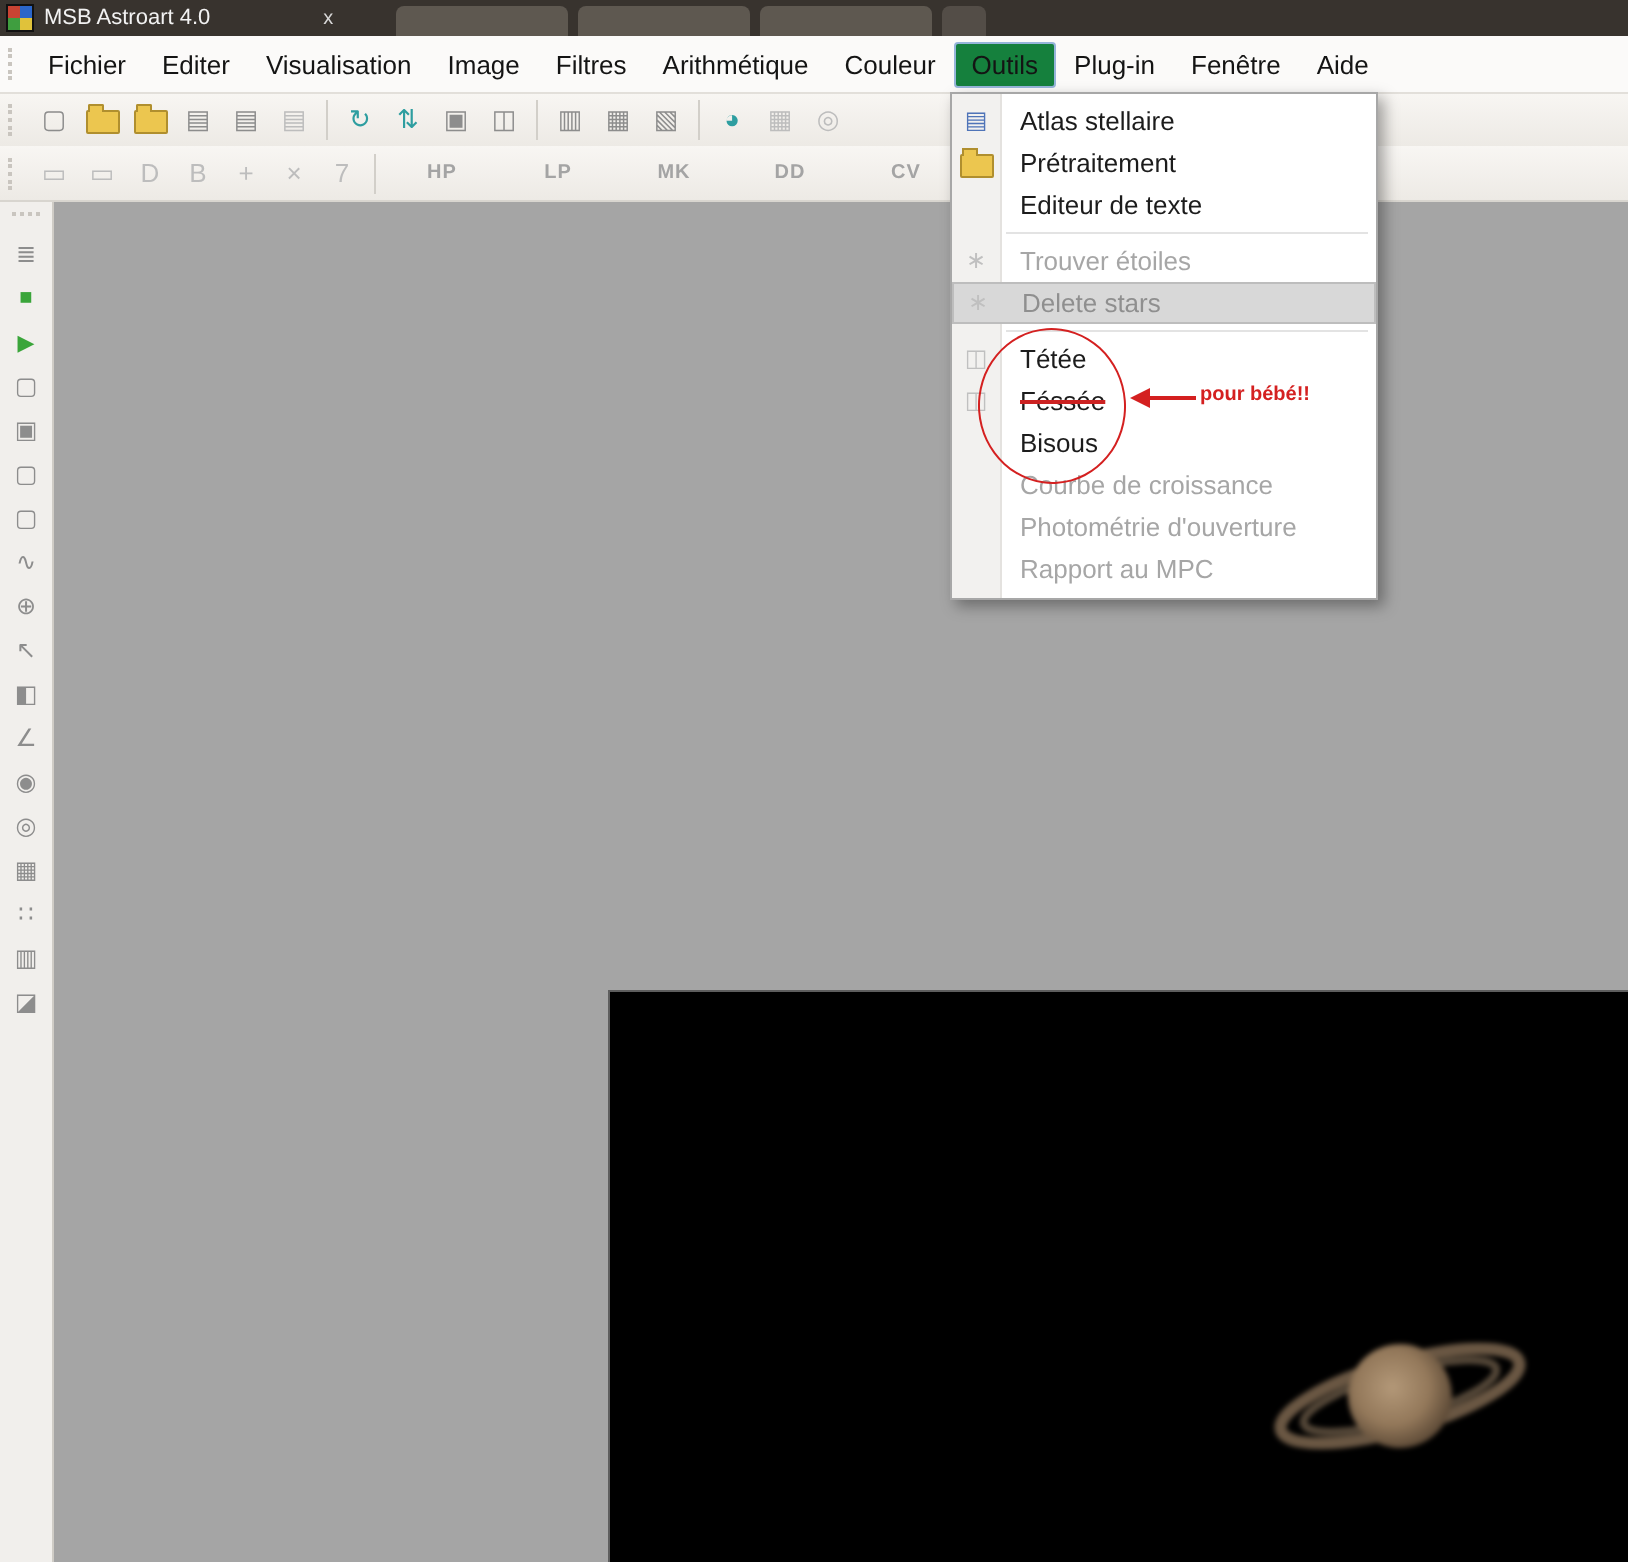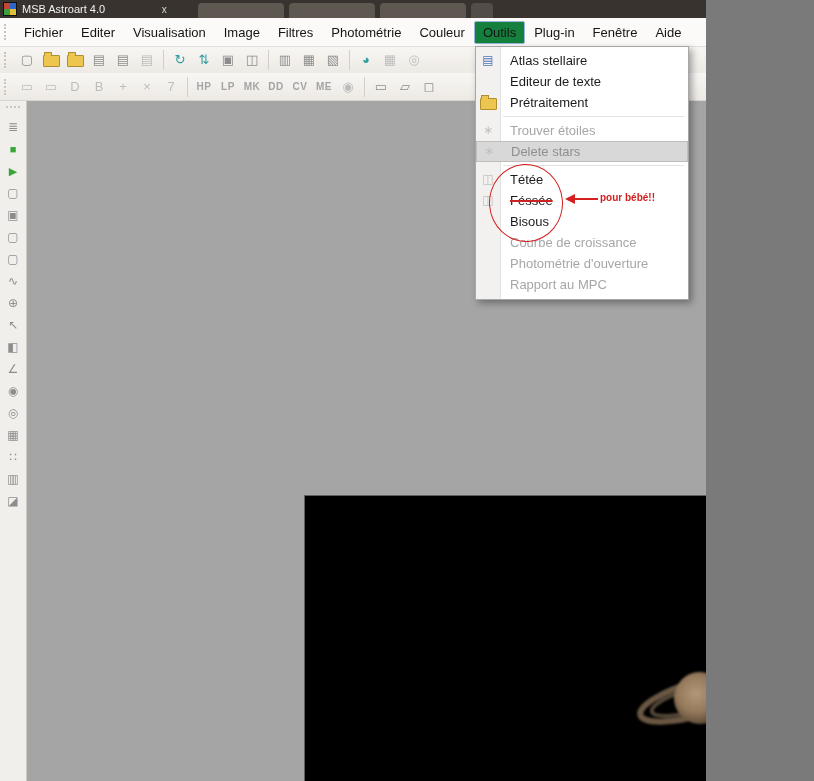--- a/index.html
+++ b/index.html
@@ -1,17 +1,17 @@
 <!DOCTYPE html>
 <html><head>
 <meta charset="utf-8">
 <style>
   html,body{margin:0;padding:0;background:#7a7a7a;}
   .screen{
-    position:relative;width:706px;height:781px;overflow:hidden;
+    position:relative;width:814px;height:781px;overflow:hidden;
     font-family:"Liberation Sans","DejaVu Sans",sans-serif;
     background:#a5a5a5;
   }
   
   .titlebar{position:absolute;left:0;top:0;width:814px;height:18px;background:#38332e;display:flex;align-items:center;z-index:30;}
   .app-icon{width:12px;height:12px;margin:0 5px 0 3px;flex:0 0 auto;
     background:
       linear-gradient(to right,#c94333 0 50%,#2b66c9 50% 100%) top/100% 50% no-repeat,
       linear-gradient(to right,#3f9e3f 0 50%,#e0c23a 50% 100%) bottom/100% 50% no-repeat;
     border:1px solid #111;}
@@ -28,21 +28,21 @@
   
   .toolbar{position:absolute;left:0;width:814px;height:27px;background:linear-gradient(#f8f6f3,#edeae5);border-bottom:1px solid #d8d5cf;display:flex;align-items:center;z-index:10;}
   .toolbar.row1{top:46px;}
   .toolbar.row2{top:73px;}
   .tb-icon{width:22px;height:22px;margin:0 1px;display:flex;align-items:center;justify-content:center;font-size:13px;color:#8d8d8d;border-radius:2px;}
   .tb-icon.teal{color:#2e9ea0;}
   .tb-icon.disabled{color:#bdbdbd;}
   .tb-icon.sep{width:1px;height:20px;margin:0 4px;background:#d2cfc9;border-radius:0;}
   .tb-icon.folder .g{display:block;width:15px;height:10px;background:#ecc64f;border:1px solid #b08f2e;border-radius:1px;position:relative;margin-top:3px;}
   .tb-icon.folder .g::before{content:"";position:absolute;top:-4px;left:0;width:6px;height:3px;background:#ecc64f;border:1px solid #b08f2e;border-bottom:none;border-radius:1px 1px 0 0;}
-  .tb-text{min-width:20px;height:18px;margin:0 0;padding:0 2px;display:flex;align-items:center;justify-content:center;font-size:10px;font-weight:bold;color:#a4a4a4;letter-spacing:.5px;}
+  .tb-text{min-width:20px;height:18px;margin:0 17px;padding:0 2px;display:flex;align-items:center;justify-content:center;font-size:10px;font-weight:bold;color:#a4a4a4;letter-spacing:.5px;}
   
   .left-toolbar{position:absolute;left:0;top:100px;width:26px;height:681px;background:#f1efec;border-right:1px solid #cfccc6;display:flex;flex-direction:column;align-items:center;z-index:5;}
   .lt-grip{width:14px;height:2px;border-top:2px dotted #c9c5bf;margin:6px 0 6px 0;}
   .lt-icon{width:20px;height:20px;margin:1px 0;display:flex;align-items:center;justify-content:center;font-size:12px;color:#8d8d8d;}
   .lt-icon.green{color:#3aa53a;font-size:11px;}
   
   .workspace{position:absolute;left:27px;top:100px;width:787px;height:681px;background:#a5a5a5;}
   .image-window{position:absolute;left:277px;top:395px;width:537px;height:386px;background:#000;border-left:1px solid #5e5e5e;border-top:1px solid #5e5e5e;box-sizing:border-box;overflow:hidden;}
   .saturn{position:absolute;left:310px;top:150px;filter:blur(1.3px);}
   
@@ -87,21 +87,21 @@
       <span class="menu-btn">Fichier</span>
 
       <span class="menu-btn">Editer</span>
 
       <span class="menu-btn">Visualisation</span>
 
       <span class="menu-btn">Image</span>
 
       <span class="menu-btn">Filtres</span>
 
-      <span class="menu-btn">Photométrie</span>
+      <span class="menu-btn">Arithmétique</span>
 
       <span class="menu-btn">Couleur</span>
 
       <span class="menu-btn open">Outils</span>
 
       <span class="menu-btn">Plug-in</span>
 
       <span class="menu-btn">Fenêtre</span>
 
       <span class="menu-btn">Aide</span>
@@ -311,27 +311,27 @@
   </div>
 
   <div class="dropdown" style="left: 475px;">
     <div class="menu-gutter"></div>
 
     <div class="mi">
       <span class="mi-ico c-blue">▤</span>
       <span class="mi-label">Atlas stellaire</span>
     </div>
     <div class="mi">
-      <span class="mi-label">Editeur de texte</span>
-    </div>
-    <div class="mi">
       <span class="mi-ico">
           <span class="folder-sm"></span>
         </span>
       <span class="mi-label">Prétraitement</span>
+    </div>
+    <div class="mi">
+      <span class="mi-label">Editeur de texte</span>
     </div>
 
     <div class="mi-sep"></div>
 
     <div class="mi disabled">
       <span class="mi-ico faint">∗</span>
       <span class="mi-label">Trouver étoiles</span>
     </div>
     <div class="mi disabled selected">
       <span class="mi-ico faint">∗</span>

